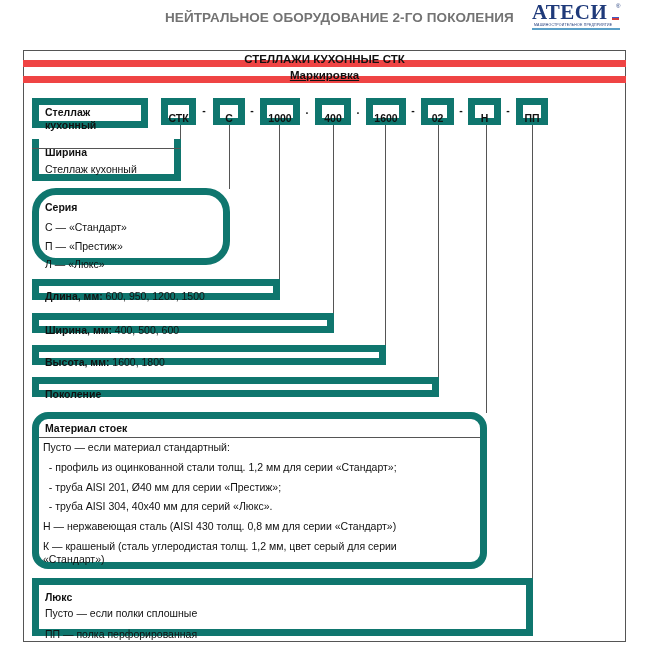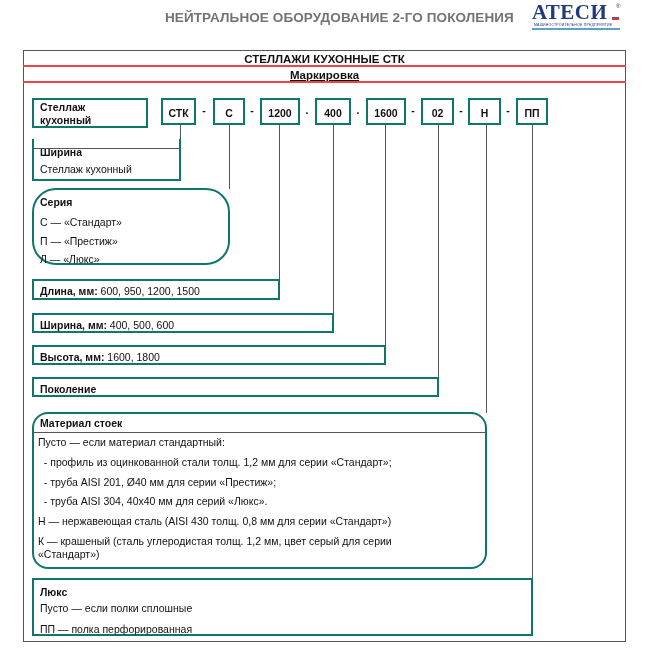--- a/index.html
+++ b/index.html
@@ -11,26 +11,26 @@
     #logo { left: 532px; top: 2px; width: 90px; height: 30px; }
     #logo .brand { position: absolute; left: 0; top: -2px; font-family: "Liberation Serif", serif;
                    font-weight: bold; font-size: 21px; color: #1f3a7a; letter-spacing: 0.5px; }
     #logo .sub { position: absolute; left: 2px; top: 21px; font-size: 3.5px; color: #1f3a7a; white-space: nowrap; letter-spacing: 0.2px; }
     #logo .bar { position: absolute; left: 0; top: 26px; width: 88px; height: 2px; background: #5aa0c8; }
     #logo .flag { position: absolute; left: 80px; top: 13px; width: 7px; height: 5px;
                   background: linear-gradient(#fff 0 33%, #3a5cc8 33% 66%, #d23a3a 66%); }
     #logo .reg { position: absolute; left: 84px; top: 1px; font-size: 6px; color: #1f3a7a; }
 
     #frame { left: 23px; top: 50px; width: 603px; height: 592px; border: 1px solid #555; box-sizing: border-box; }
-    .hdr-row { left: 23px; width: 603px; height: 16px; box-sizing: border-box; border-bottom: 2px solid #ef4444;
+    .hdr-row { left: 23px; width: 603px; height: 16px; box-sizing: border-box; border-bottom: 7px solid #ef4444;
                text-align: center; font-size: 11.5px; font-weight: bold; line-height: 16px; }
     #title-row { top: 51px; }
     #sub-row { top: 67px; text-decoration: underline; }
 
-    .box { position: absolute; border: 2px solid #0f766e; box-sizing: border-box; background: #fff; }
+    .box { position: absolute; border: 7px solid #0f766e; box-sizing: border-box; background: #fff; }
     .code { text-align: center; font-size: 10.5px; font-weight: bold; line-height: 26px; }
     .sep { position: absolute; font-size: 10.5px; font-weight: bold; width: 10px; text-align: center; top: 104px; }
     .line { position: absolute; background: #555; }
     .txt { position: absolute; font-size: 10.5px; white-space: nowrap; }
     .b { font-weight: bold; }
     .mat-head { border-bottom: 1px solid #555; }
   </style>
 </head>
 <body>
 
@@ -49,21 +49,21 @@
 
 <div class="box" style="left:32px;top:98px;width:116px;height:30px;">
   <div class="txt b" style="left:6px;top:1px;">Стеллаж</div>
   <div class="txt b" style="left:6px;top:14px;">кухонный</div>
 </div>
 
 <div class="box code" style="left:161px;top:98px;width:35px;height:27px;">СТК</div>
 <div class="sep" style="left:199px;">-</div>
 <div class="box code" style="left:213px;top:98px;width:32px;height:27px;">С</div>
 <div class="sep" style="left:247px;">-</div>
-<div class="box code" style="left:260px;top:98px;width:40px;height:27px;">1200</div>
+<div class="box code" style="left:260px;top:98px;width:40px;height:27px;">1000</div>
 <div class="sep" style="left:302px;">.</div>
 <div class="box code" style="left:315px;top:98px;width:36px;height:27px;">400</div>
 <div class="sep" style="left:353px;">.</div>
 <div class="box code" style="left:366px;top:98px;width:40px;height:27px;">1600</div>
 <div class="sep" style="left:408px;">-</div>
 <div class="box code" style="left:421px;top:98px;width:33px;height:27px;">02</div>
 <div class="sep" style="left:456px;">-</div>
 <div class="box code" style="left:468px;top:98px;width:33px;height:27px;">Н</div>
 <div class="sep" style="left:503px;">-</div>
 <div class="box code" style="left:516px;top:98px;width:32px;height:27px;">ПП</div>

